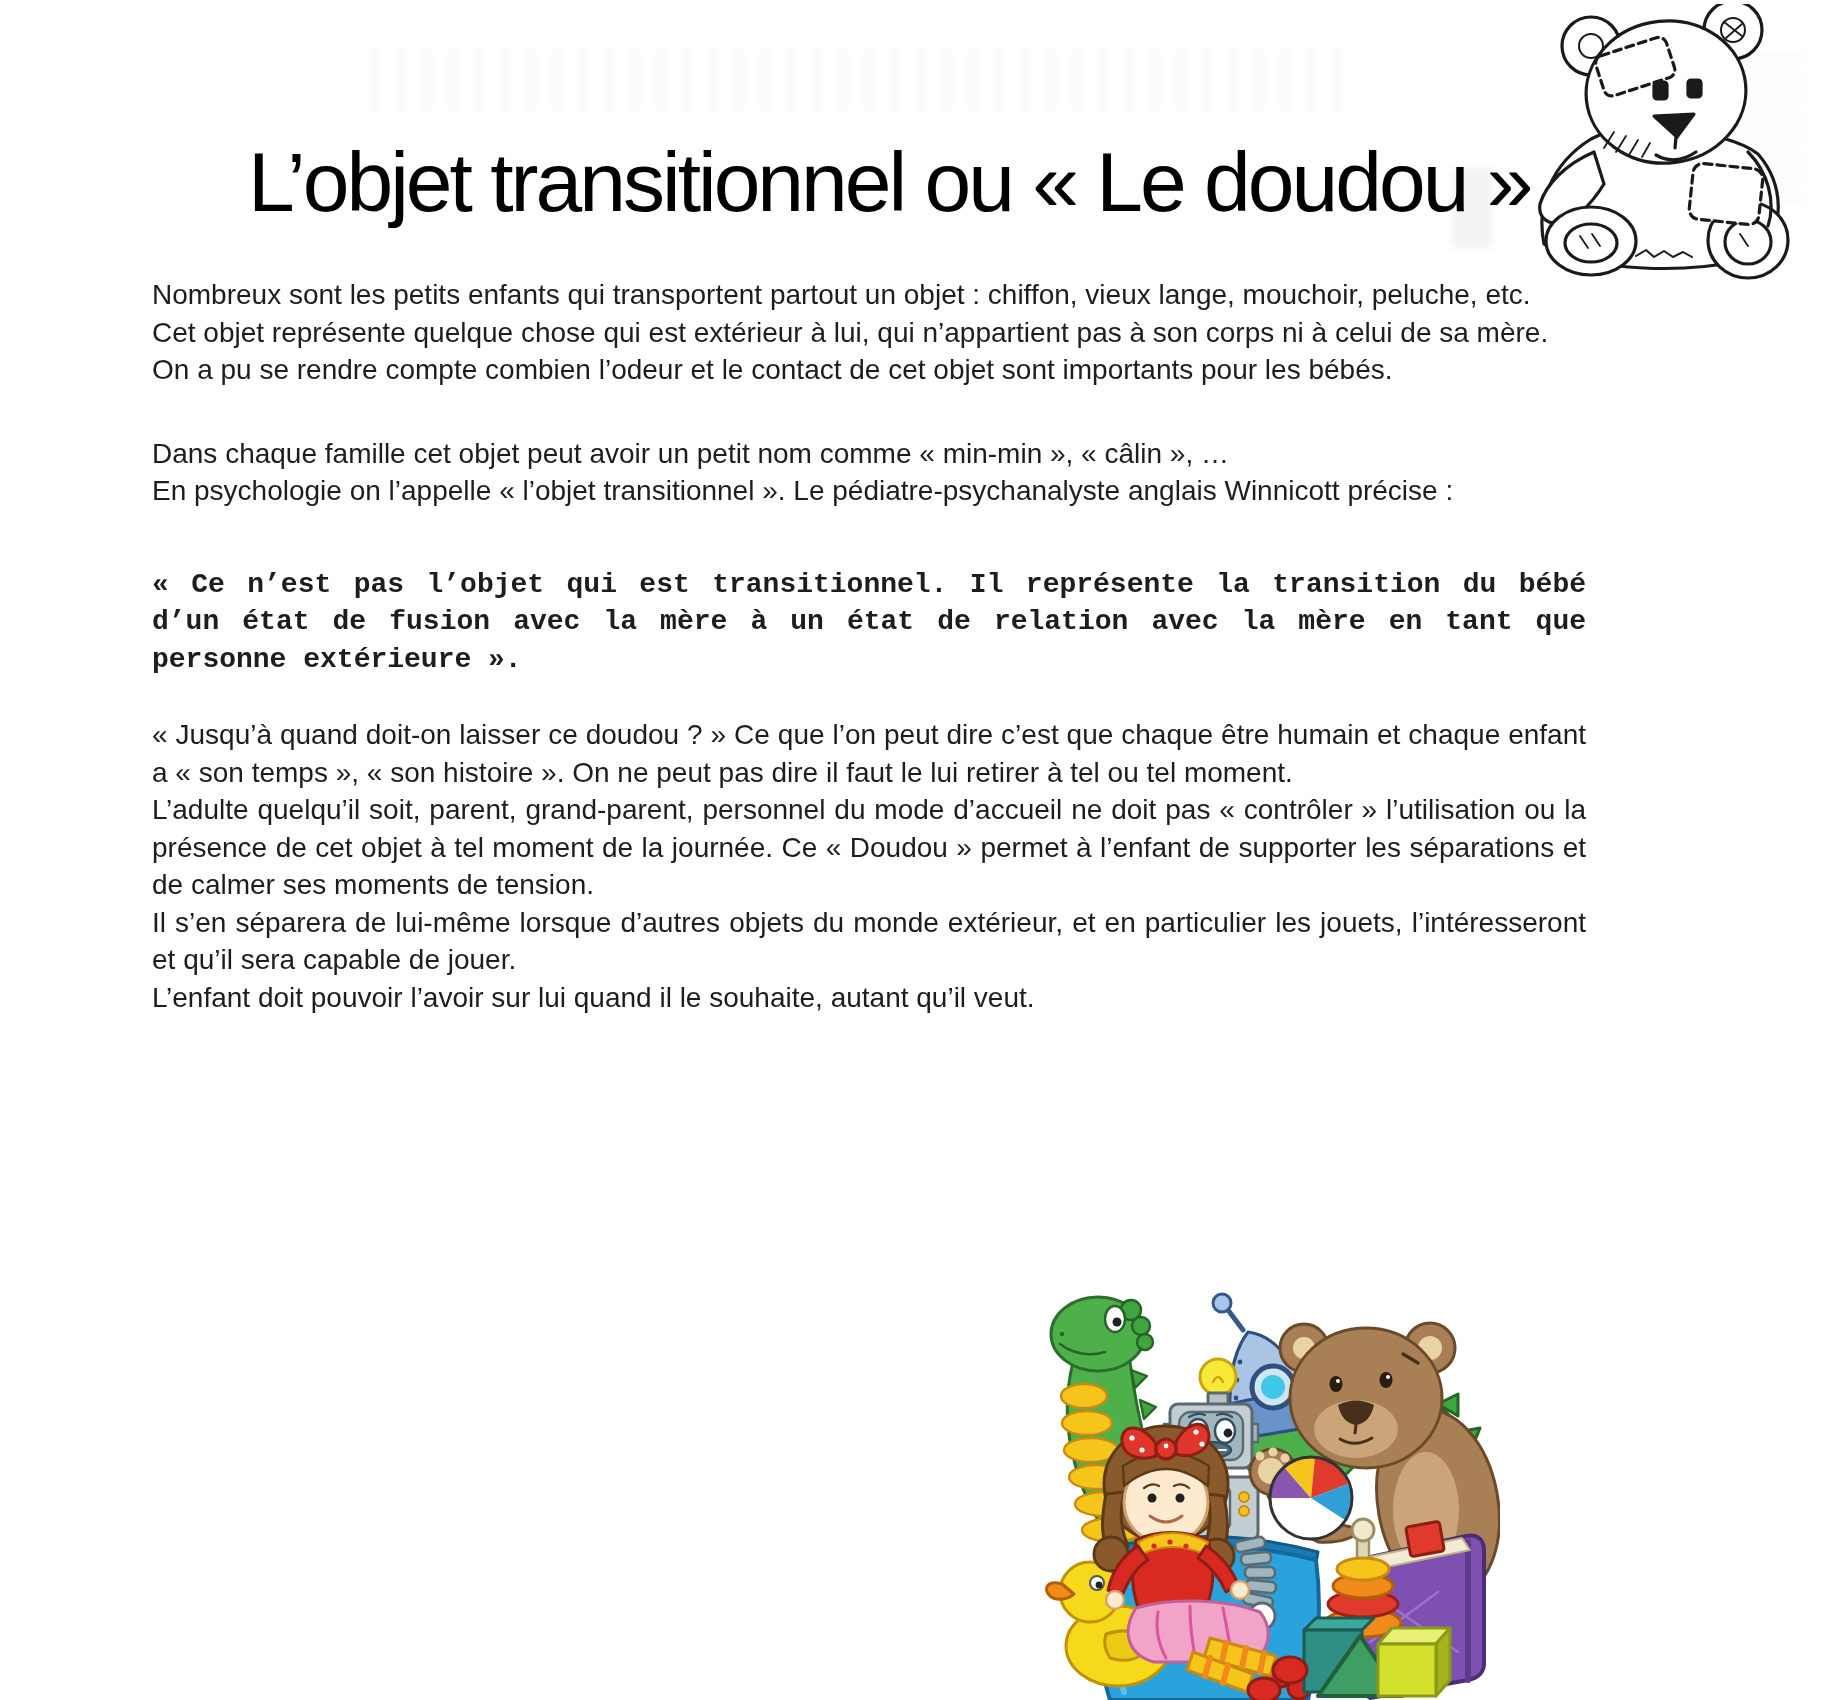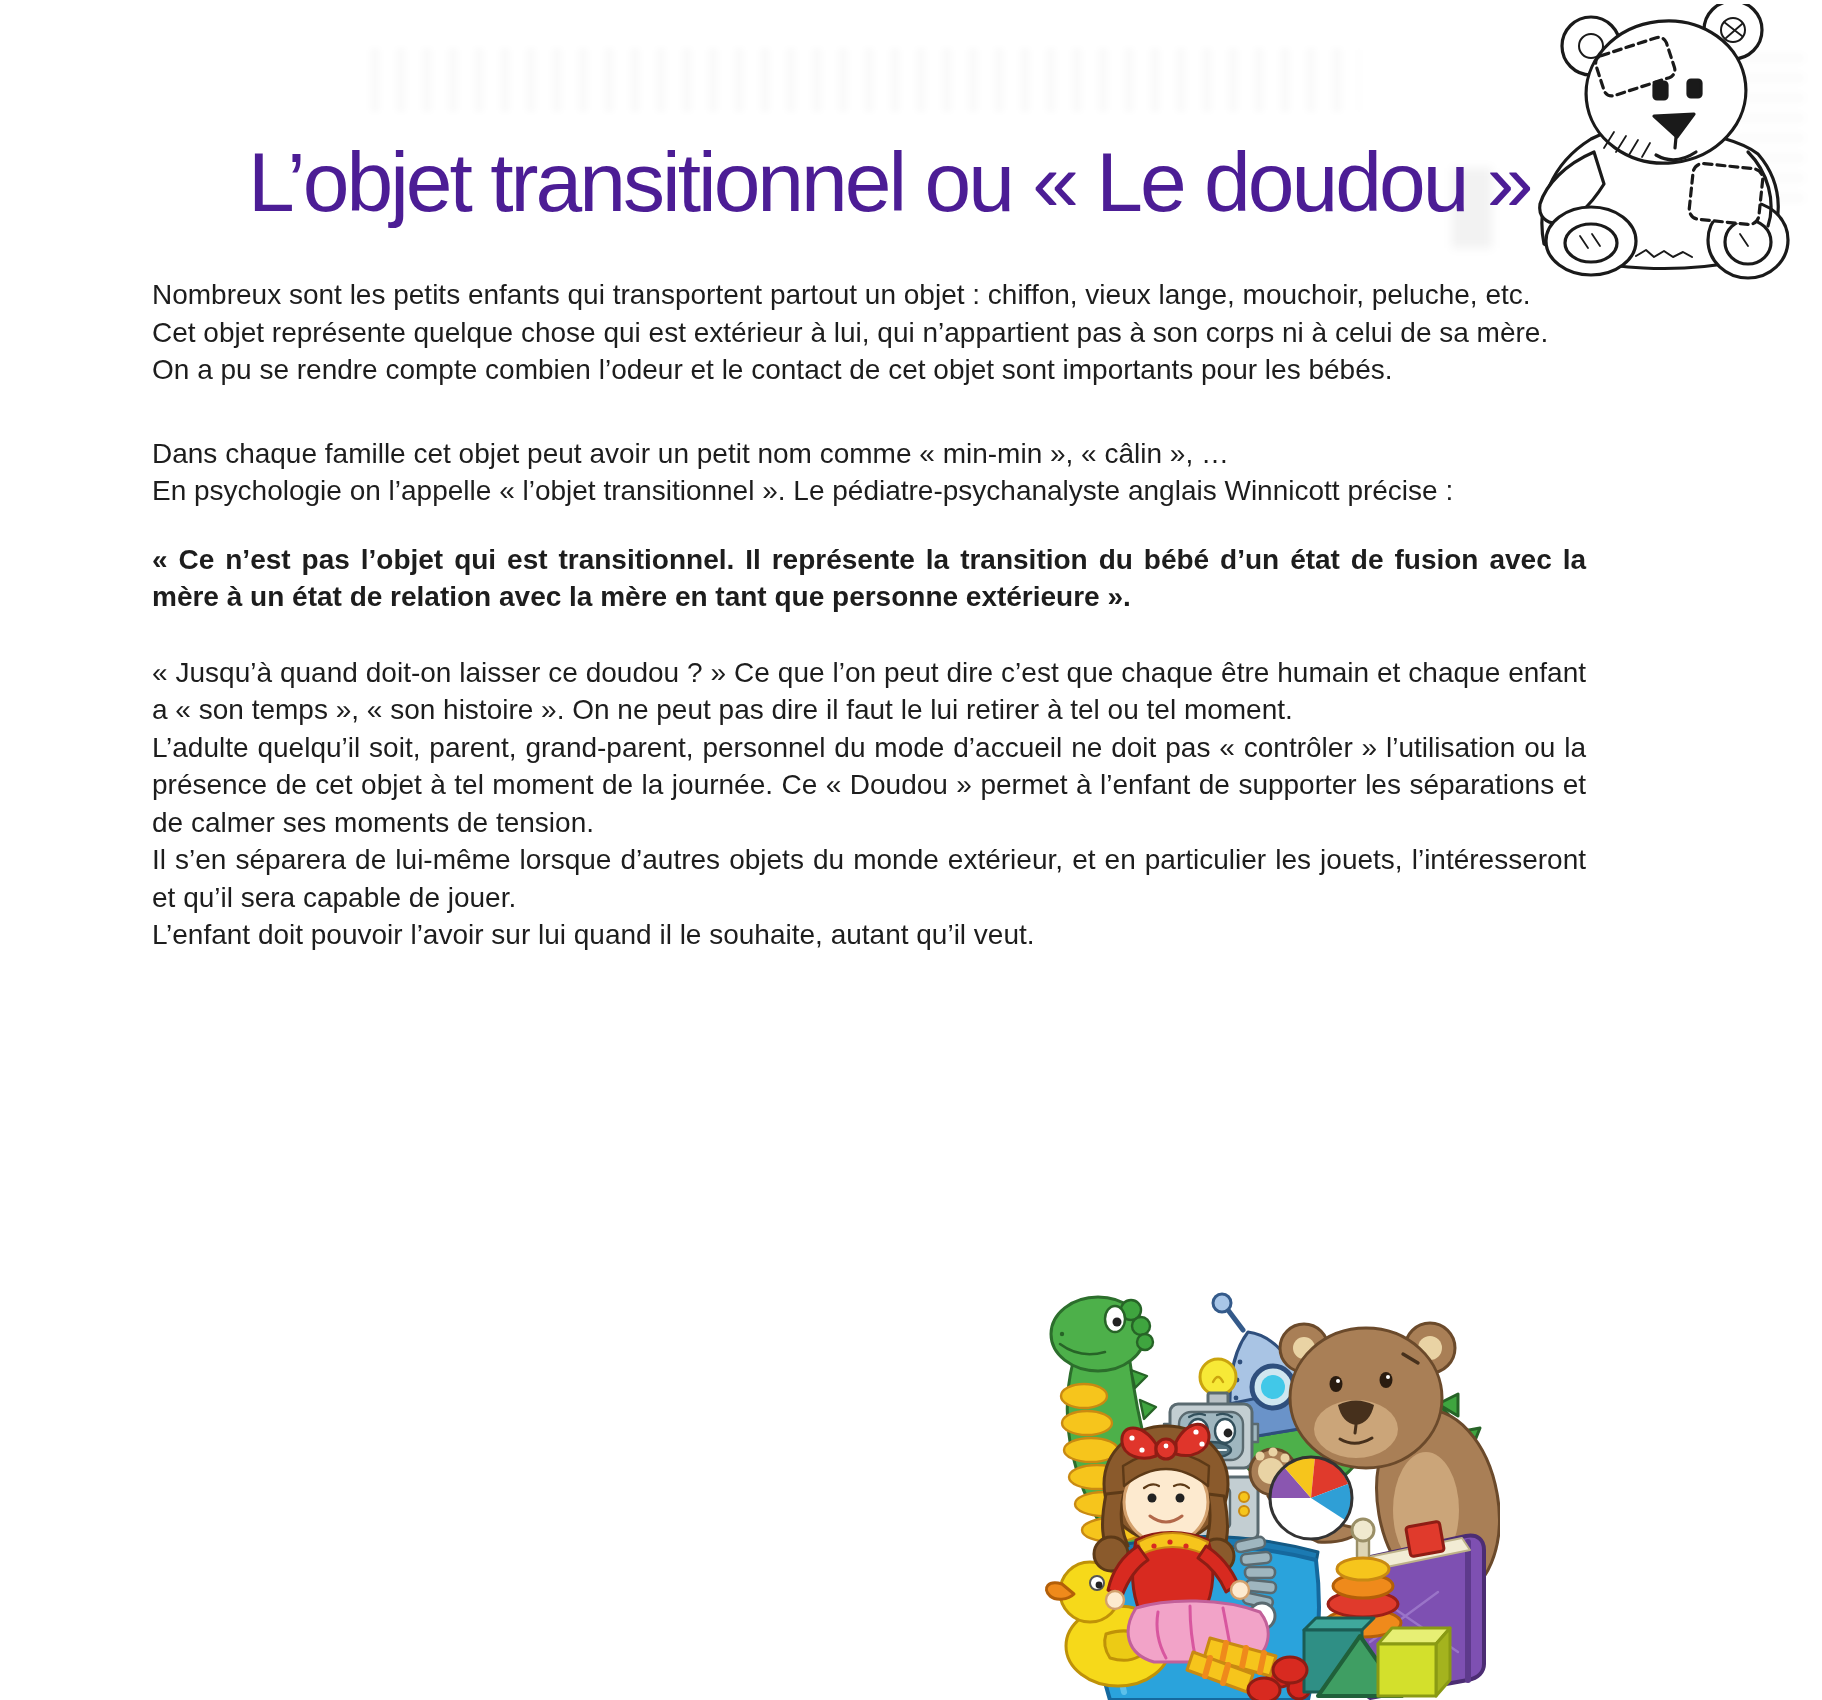--- a/index.html
+++ b/index.html
@@ -20,29 +20,29 @@
     background:rgba(0,0,0,0.05);filter:blur(5px);
   }
   .artifact-right-top{
     left:1735px;top:52px;width:70px;height:150px;
     background:repeating-linear-gradient(0deg,rgba(0,0,0,0.04) 0 8px,rgba(0,0,0,0) 8px 20px);
     filter:blur(4px);opacity:.6;
   }
   .doc-title{
     position:absolute;left:248px;top:134px;margin:0;
     font-size:84px;font-weight:300;letter-spacing:-3px;
-    color:#4c1d95;white-space:nowrap;
+    color:#000000;white-space:nowrap;
   }
   .text-col{
     position:absolute;left:152px;top:276px;width:1434px;
     font-size:28px;line-height:37.5px;text-align:justify;
   }
   .text-col p{margin:0;}
   .text-col p.gap-lg{margin-top:46px;}
-  .text-col p.gap-md{margin-top:31px;}
+  .text-col p.gap-md{margin-top:56px;font-family:Liberation Mono, monospace;}
   .text-col p.gap{margin-top:38px;}
   .text-col p.quote{font-weight:bold;}
   .sketch-wrap{position:absolute;left:1496px;top:4px;width:312px;height:292px;}
   .toys-wrap{position:absolute;left:1018px;top:1292px;width:482px;height:408px;}
   svg{display:block;}
 </style>
 </head>
 <body>
 
 <div class="artifact artifact-band"></div>

